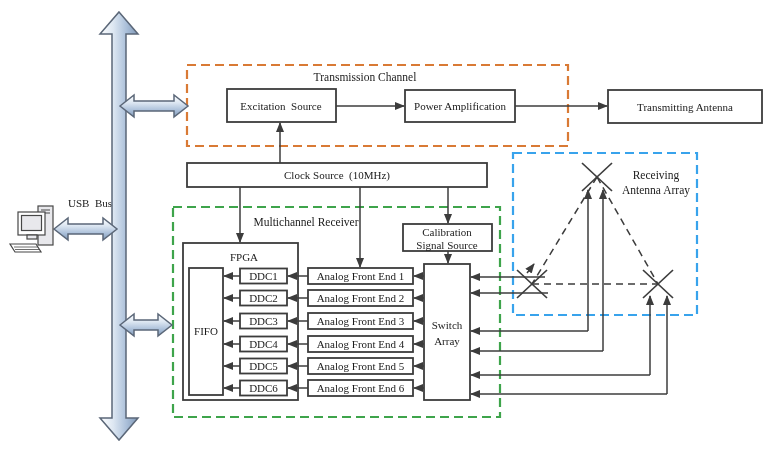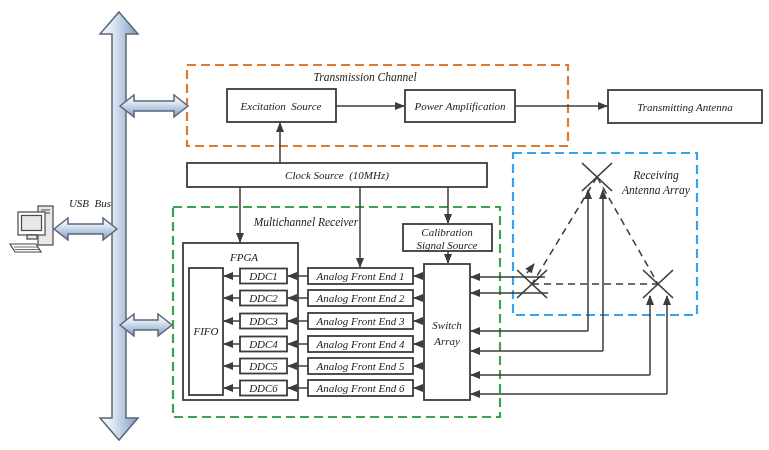--- a/index.html
+++ b/index.html
@@ -1,17 +1,17 @@
 <!DOCTYPE html>
 <html><head>
 <meta charset="utf-8">
 <style>
   html,body{margin:0;padding:0;background:#fff;}
   #stage{position:relative;width:769px;height:450px;background:#fff;overflow:hidden;
-         font-family:"Liberation Serif","DejaVu Serif",serif;font-style:italic;}
+         font-family:"Liberation Serif","DejaVu Serif",serif;}
   svg{position:absolute;left:0;top:0;}
   .ln{stroke:#3c3c3c;stroke-width:1.5;fill:none;}
   .bx{fill:#ffffff;stroke:#3c3c3c;stroke-width:1.8;}
   .dash-section{fill:none;stroke-width:2.2;stroke-dasharray:9 5;}
   .tri{stroke:#3c3c3c;stroke-width:1.5;stroke-dasharray:7 5;fill:none;}
   .ant{stroke:#3c3c3c;stroke-width:1.7;}
   text{font-family:"Liberation Serif","DejaVu Serif",serif;font-size:11px;fill:#1b1b1b;
        text-anchor:middle;dominant-baseline:central;}
   .sec{font-size:11.5px;}
   .busfill{fill:url(#gh);stroke:#5b6778;stroke-width:1.5;}

